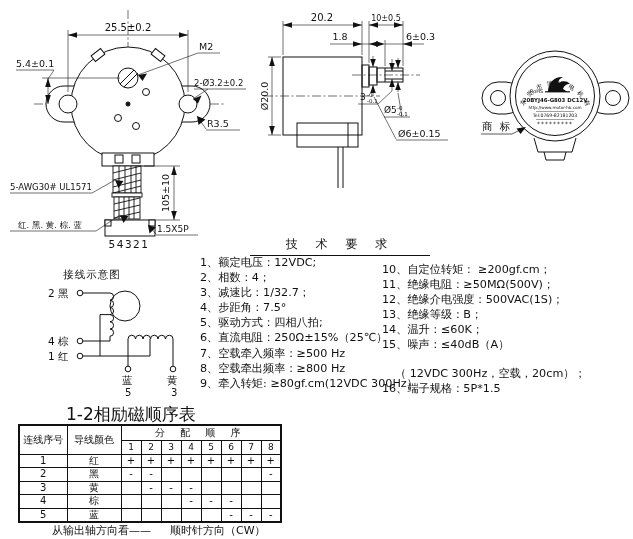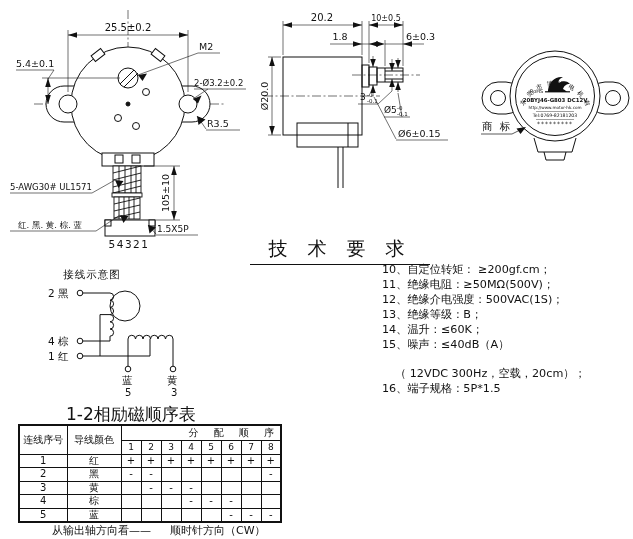--- a/index.html
+++ b/index.html
@@ -1,33 +1,33 @@
 <!DOCTYPE html>
 <html><head>
 <meta charset="utf-8">
 <style>
   html,body{margin:0;padding:0;background:#fff;}
   #sheet{position:relative;width:633px;height:539px;background:#fff;overflow:hidden;
          font-family:"DejaVu Sans","Liberation Sans",sans-serif;color:#111;}
   svg{position:absolute;overflow:visible;}
   svg text{font-family:"DejaVu Sans","Liberation Sans",sans-serif;fill:#111;}
   .abs{position:absolute;}
-  .tech-title{font-size:19px;letter-spacing:7px;text-align:center;
+  .tech-title{font-size:12px;letter-spacing:7px;text-align:center;
               border-bottom:1.2px solid #111;padding-bottom:2px;white-space:nowrap;}
   .tech-col div{font-size:11.2px;line-height:15.1px;white-space:nowrap;}
   .tech-col .indent{padding-left:13px;margin-top:13px;}
   .sub-title{font-size:17px;white-space:nowrap;}
   table.seq{border-collapse:collapse;table-layout:fixed;}
   table.seq th,table.seq td{border:1px solid #111;padding:0;text-align:center;
       font-weight:normal;font-size:10px;line-height:12px;white-space:nowrap;}
   table.seq{border:2px solid #111;}
   table.seq .h1{height:15px;font-size:10.5px;}
   table.seq .h2 th{height:13px;font-size:9px;}
   table.seq td{height:12.5px;}
-  table.seq .spread{letter-spacing:6px;text-align:right;}
+  table.seq .spread{letter-spacing:6px;}
   .footer{font-size:11px;white-space:nowrap;}
 </style>
 </head>
 <body>
 
 <div id="sheet">
 
   <svg style="left:8px;top:4px" width="240" height="252" viewBox="0 0 240 252">
     <g stroke="#111" stroke-width="0.6" stroke-dasharray="9 2.5 2 2.5">
       <line x1="120" y1="6" x2="120" y2="166"></line>
@@ -272,20 +272,31 @@
     <text x="100" y="122" font-size="10.5">蓝</text>
     <text x="103" y="134" font-size="10">5</text>
     <text x="145" y="122" font-size="10.5">黄</text>
     <text x="149" y="134" font-size="10">3</text>
   </svg>
 
   <div class="abs sub-title" style="left:66px;top:403px">1-2相励磁顺序表</div>
 
   <div class="abs tech-title" style="left:250px;top:236px;width:180px">技 术 要 求</div>
 
+  <div class="abs tech-col" style="left:200px;top:255px">
+    <div>1、额定电压：12VDC;</div>
+    <div>2、相数：4；</div>
+    <div>3、减速比：1/32.7；</div>
+    <div>4、步距角：7.5°</div>
+    <div>5、驱动方式：四相八拍;</div>
+    <div>6、直流电阻：250Ω±15%（25℃）</div>
+    <div>7、空载牵入频率：≥500 Hz</div>
+    <div>8、空载牵出频率：≥800 Hz</div>
+    <div>9、牵入转矩: ≥80gf.cm(12VDC 300Hz）</div>
+  </div>
 
   <div class="abs tech-col" style="left:382px;top:262px">
     <div>10、自定位转矩： ≥200gf.cm；</div>
     <div>11、绝缘电阻：≥50MΩ(500V)；</div>
     <div>12、绝缘介电强度：500VAC(1S)；</div>
     <div>13、绝缘等级：B；</div>
     <div>14、温升：≤60K；</div>
     <div>15、噪声：≤40dB（A）</div>
     <div class="indent">（ 12VDC 300Hz，空载，20cm）；</div>
     <div>16、端子规格：5P*1.5</div>

